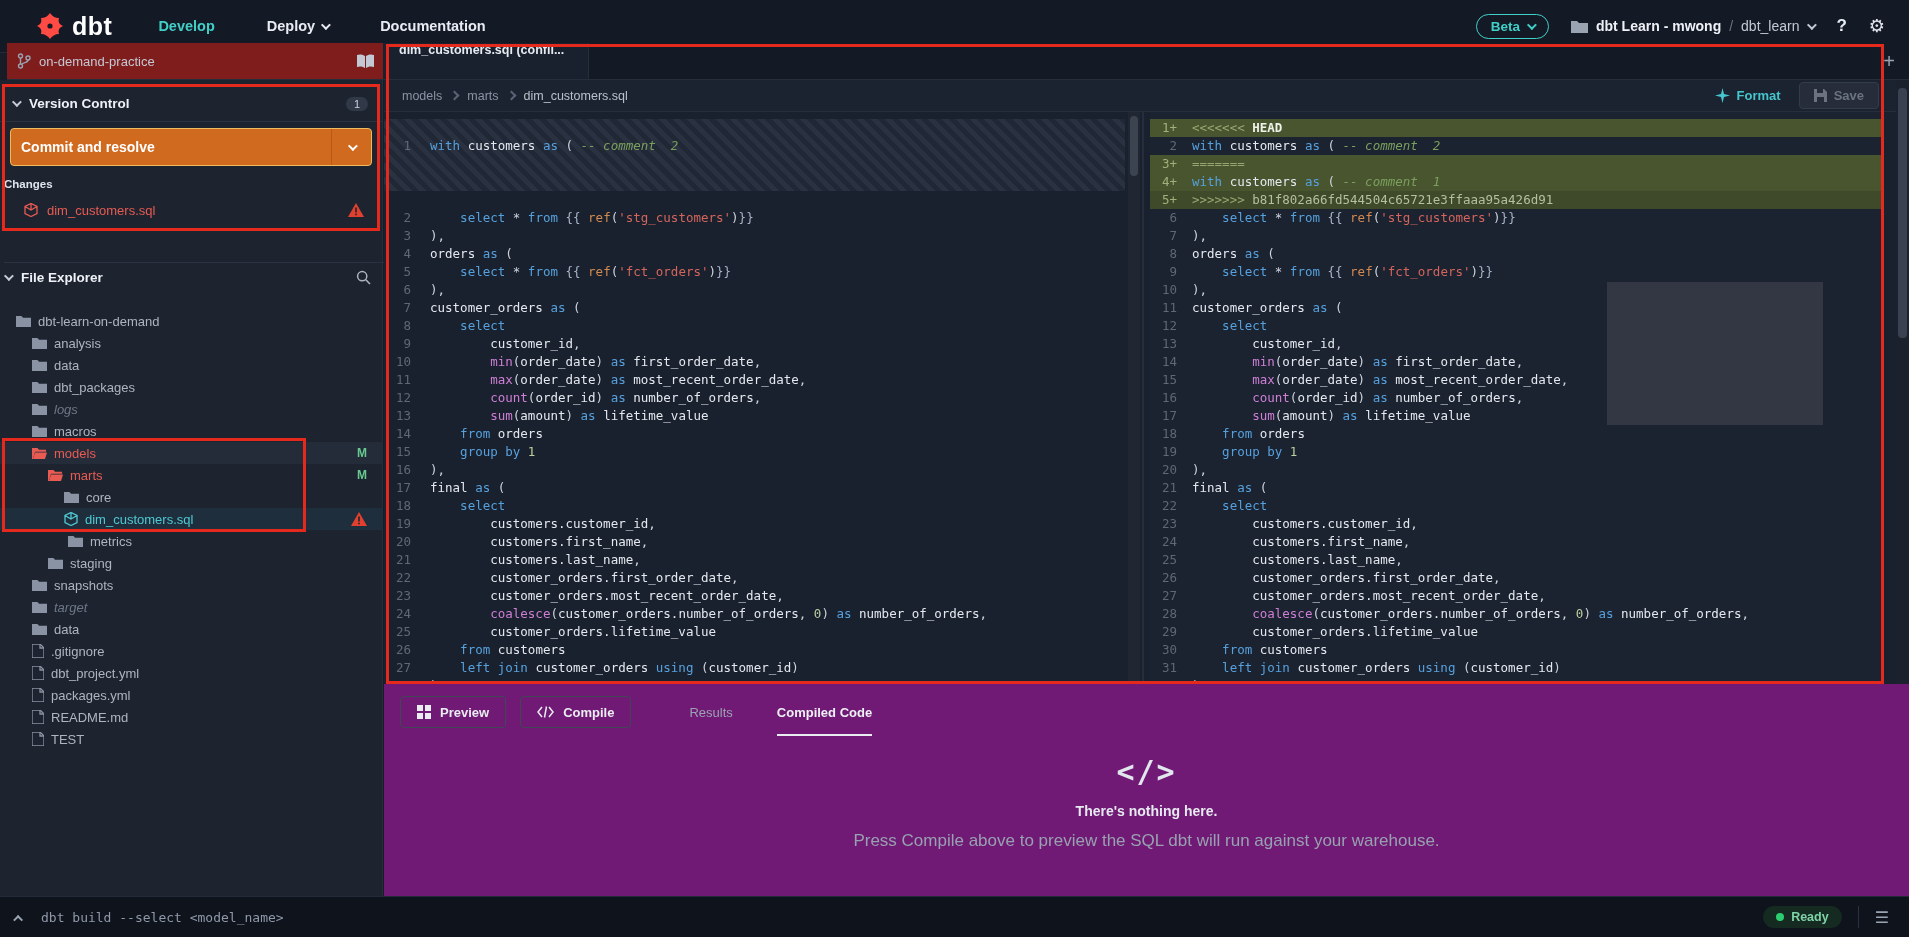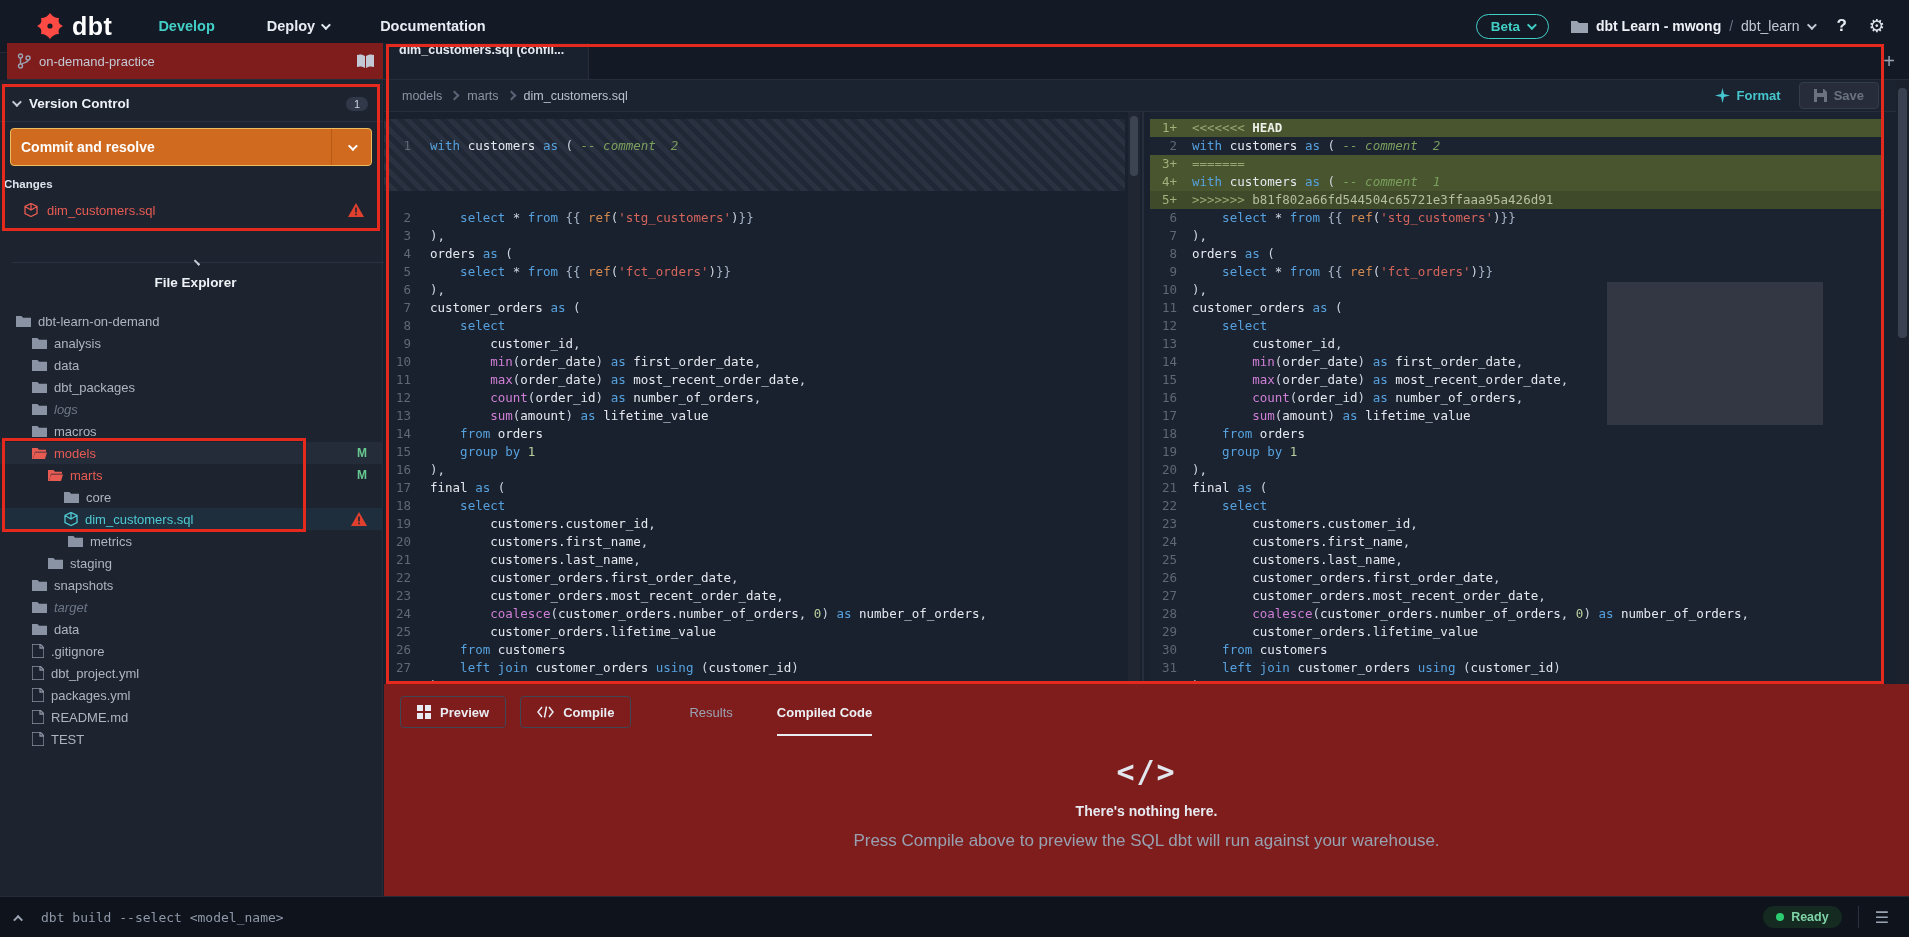--- a/index.html
+++ b/index.html
@@ -62,23 +62,23 @@
                 display:flex; align-items:center; color:#fff; font-weight:bold; font-size:14px; }
   .commit-label { padding-left:10px; }
   .commit-chev { margin-left:auto; width:40px; height:100%; border-left:1px solid #b85a15;
                  display:flex; align-items:center; justify-content:center; color:#fff; }
   .changes-label { position:absolute; left:4px; top:98px; font-size:11.5px; font-weight:bold; color:#dfe4ec; }
   .change-item { position:absolute; left:0; top:118px; width:380px; height:24px;
                  display:flex; align-items:center; gap:9px; padding:0 16px 0 24px; }
   .change-item .fname { color:#e85b52; font-size:13px; }
   .change-item .warn { margin-left:auto; }
 
-  .fe-header { position:absolute; left:12px; top:182px; width:383px; height:30px;
+  .fe-header { position:absolute; left:4px; top:182px; width:383px; height:30px;
                border-top:1px solid #2a3140; display:flex; align-items:center; gap:10px;
-               padding:0 16px 0 0;flex-direction:column; }
+               padding:0 16px 0 0; }
   .fe-title { font-size:13.5px; font-weight:bold; color:#eef1f6; }
   .fe-search { margin-left:auto; }
 
   .tree { position:absolute; left:0; top:230px; width:383px; }
   .tree-row { height:22px; display:flex; align-items:center; gap:7px; padding-right:16px;
               font-size:13px; color:#aeb5c0; }
   .tree-row .lbl { white-space:nowrap; }
   .tree-row.dim .lbl { color:#6e7787; font-style:italic; }
   .tree-row.red .lbl { color:#e85b52; }
   .tree-row.teal .lbl { color:#4ec9d4; }
@@ -126,21 +126,21 @@
   .tk-fn{color:#cf7fd6} .tk-str{color:#d4655c} .tk-com{color:#7ba05d;font-style:italic}
   .tk-num{color:#b9cf9e} .tk-jb{color:#a9b6c9} .tk-rf{color:#d28a50}
   .tk-mk{color:#97a673} .tk-hd{color:#eef1e8;font-weight:bold} .tk-hs{color:#b6bfa0}
 
   
   .page-scroll { position:absolute; right:0; top:80px; width:13px; height:816px; background:#1b212d; }
   .page-scroll .thumb { position:absolute; left:2px; top:8px; width:9px; height:250px;
                         background:#3a4150; border-radius:4px; }
 
   
-  .bottom { position:absolute; left:384px; top:684px; width:1525px; height:212px; background:#7f1d1d; }
+  .bottom { position:absolute; left:384px; top:684px; width:1525px; height:212px; background:#701a75; }
   .bp-row { position:absolute; left:0; top:10px; width:100%; height:36px; display:flex; align-items:center; }
   .bp-btn { border:1px solid #3f4654; border-radius:4px; background:transparent; color:#e9ecf1;
             font-size:13px; font-weight:bold; height:32px; padding:0 16px; margin-right:14px;
             display:flex; align-items:center; gap:9px; font-family:"Liberation Sans",sans-serif; }
   .bp-btn:first-child { margin-left:16px; }
   .bp-tab { font-size:13px; color:#9aa3b2; margin-left:44px; height:36px; display:flex;
             align-items:center; position:relative; }
   .bp-tab.active { color:#eef1f5; font-weight:bold; }
   .bp-tab.active::after { content:""; position:absolute; left:0; right:0; bottom:-6px;
             height:2px; background:#e9ecf1; }

